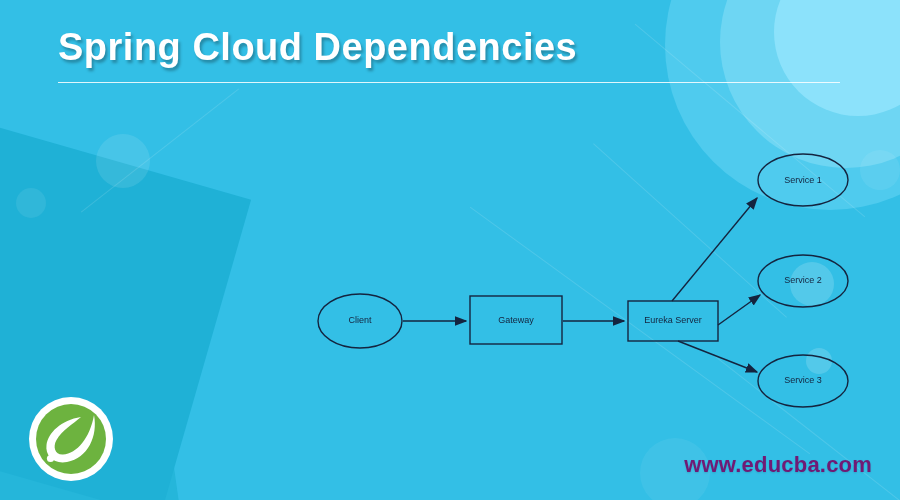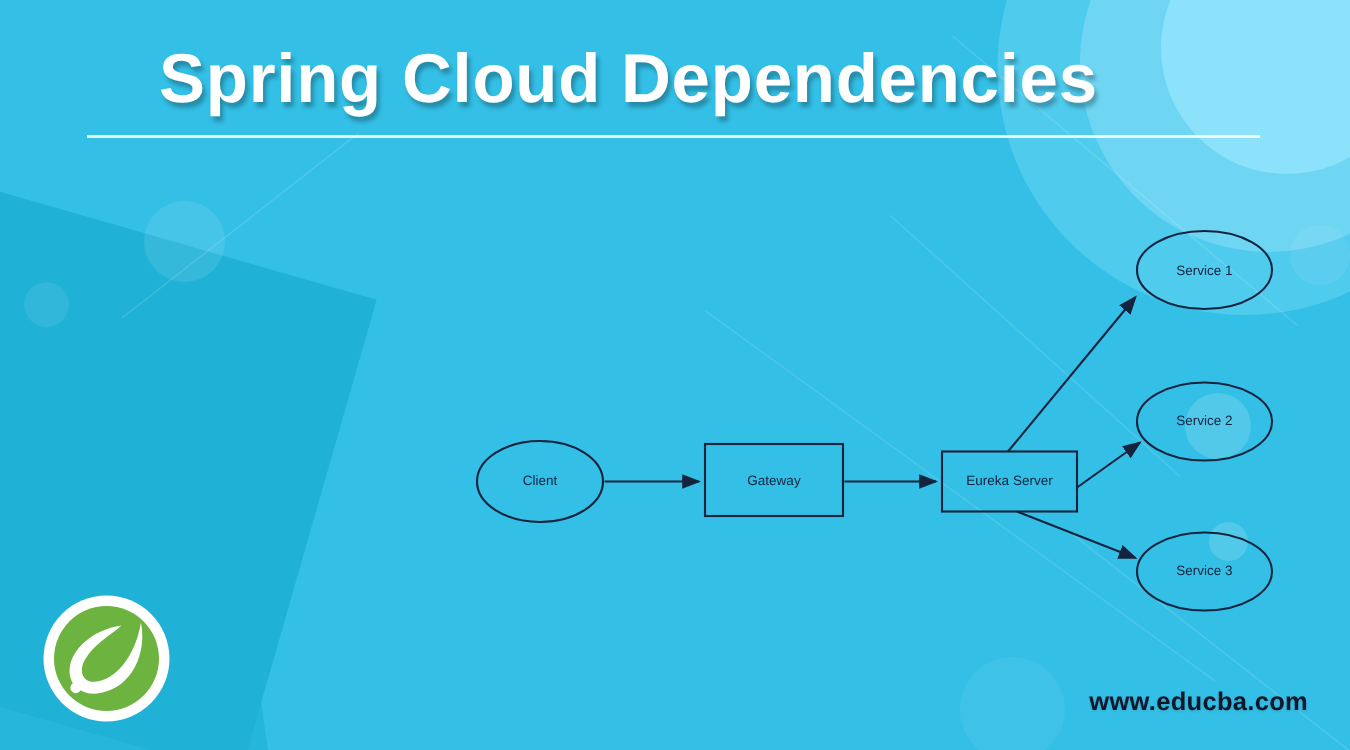--- a/index.html
+++ b/index.html
@@ -82,28 +82,27 @@
   .s4 { width: 200px; left: 60px;  top: 150px;  transform: rotate(-38deg); }
   .s5 { width: 240px; left: 690px; top: 430px;  transform: rotate(38deg); }
 
   
   .title-wrap {
     position: absolute;
     left: 58px; top: 28px;
     width: 790px;
   }
   .title {
-    font-size: 46px;
+    font-size: 38px;
     font-weight: bold;
     color: #ffffff;
     letter-spacing: 0.5px;
     line-height: 1.05;
     text-shadow: 2px 3px 3px rgba(0,0,0,0.28);
     white-space: nowrap;
-    margin-left: 48px;
   }
   .title-rule {
     margin-top: 14px;
     height: 1.5px;
     width: 782px;
     background: rgba(255,255,255,0.85);
   }
 
   
   .diagram {
@@ -122,23 +121,23 @@
   .logo {
     position: absolute;
     left: 28px; top: 396px;
     width: 86px; height: 86px;
   }
 
   
   .watermark {
     position: absolute;
     right: 28px; bottom: 22px;
-    font-size: 17px;
+    font-size: 22px;
     font-weight: bold;
-    color: #0f172a;
+    color: #701a75;
     letter-spacing: 0.2px;
     text-shadow: 0 1px 2px rgba(0,0,0,0.12);
   }
 </style>
 </head>
 <body>
 
 <div id="stage">
 
   <div class="bg-layer">

